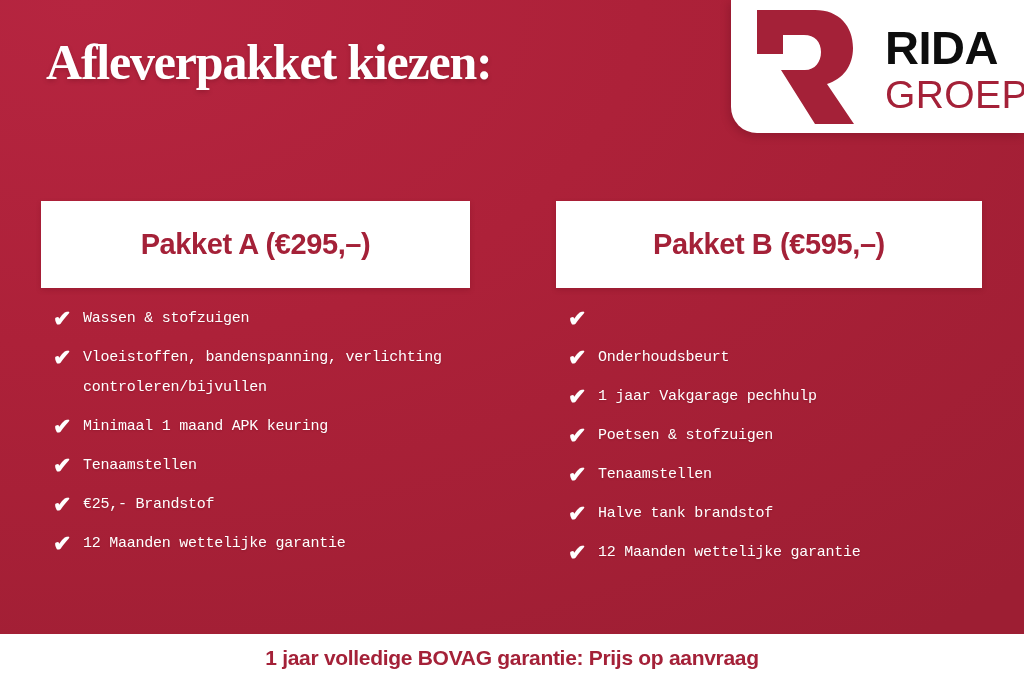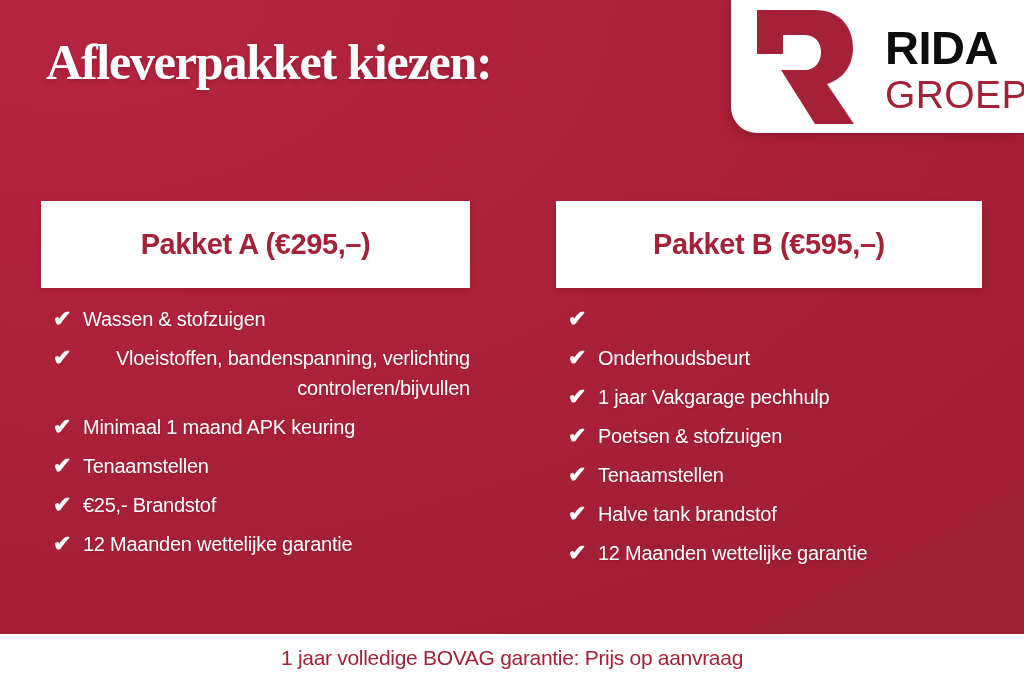--- a/index.html
+++ b/index.html
@@ -125,46 +125,45 @@
   .check-icon {
     flex: 0 0 auto;
     width: 30px;
     font-size: 22px;
     font-weight: bold;
     line-height: 30px;
     color: #ffffff;
     text-align: left;
   }
   .feature-text {
-    font-family: Liberation Sans, sans-serif;
-    font-size: 20px;
+    font-family: Liberation Mono, monospace;
+    font-size: 15px;
     line-height: 30px;
     color: #ffffff;
     letter-spacing: -0.25px;
     text-shadow: 0 1px 2px rgba(80, 8, 22, 0.22);
-    text-align: right;
   }
   .col-a .feature-text { max-width: 392px; }
   .col-b .feature-text { max-width: 392px; }
 
   
   .footer-band {
     position: absolute;
     left: 0;
     bottom: 0;
     width: 1024px;
     height: 48px;
     background: #ffffff;
     display: flex;
     align-items: center;
     justify-content: center;
   }
   .footer-text {
     font-family: "Liberation Sans", sans-serif;
-    font-weight: normal;
+    font-weight: bold;
     font-size: 21px;
     letter-spacing: -0.3px;
     color: #a42138;
     white-space: nowrap;
     text-align: right;
   }
 </style>
 </head>
 <body>
 

